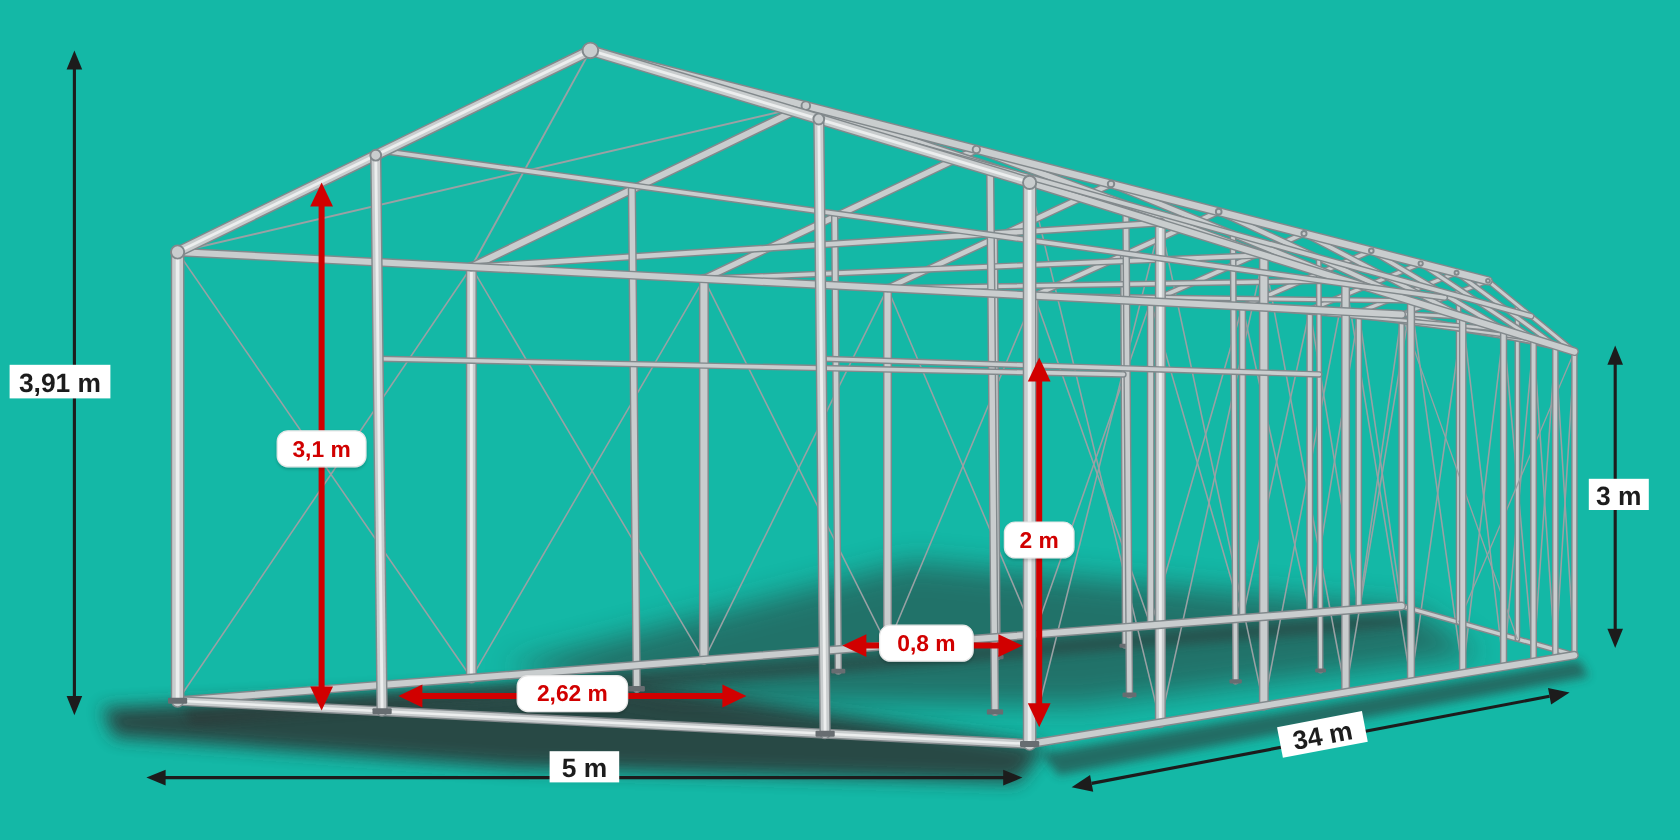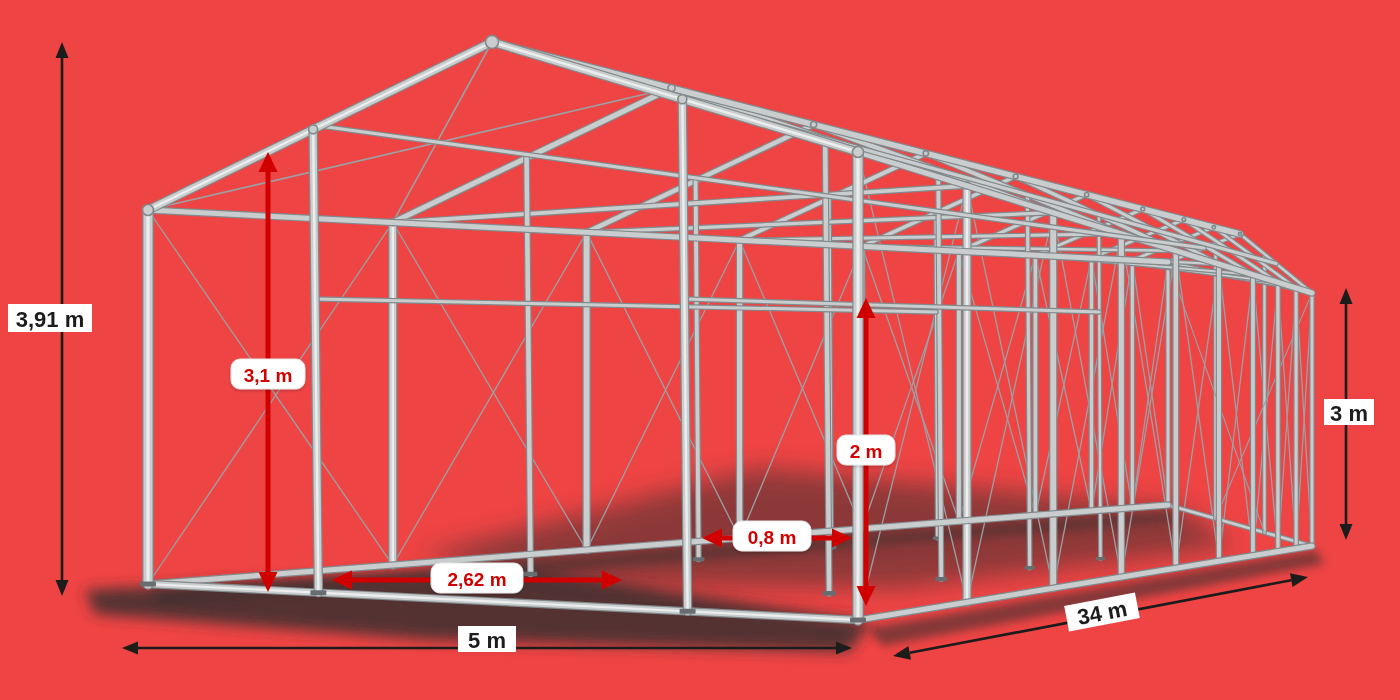--- a/index.html
+++ b/index.html
@@ -1,16 +1,16 @@
 <!DOCTYPE html>
 <html style="--accent-red: #d10000; --dimension-black: #1c1c1c; --metal: #c9cdce; --metal-dark: #82898c; --metal-light: #eceeee; --cable: #9aa1a4; --shadow: #2e2e2e; --label-bg: #ffffff;"><head>
 <meta charset="utf-8">
 <style>
   html,body{margin:0;padding:0;background:#ffffff;}
-  .stage{position:relative;width:1400px;height:700px;background:#ef4444;overflow:hidden;
+  .stage{position:relative;width:1400px;height:700px;background:#14b8a6;overflow:hidden;
          font-family:"Liberation Sans",sans-serif;}
   svg{display:block;}
   .blk-shaft{stroke:var(--dimension-black,#1c1c1c);stroke-width:2.6;fill:none;}
   .blk-head{fill:var(--dimension-black,#1c1c1c);}
   .blk-label{font-family:"Liberation Sans",sans-serif;font-weight:700;font-size:22px;
              fill:var(--dimension-black,#1c1c1c);text-anchor:middle;dominant-baseline:central;}
   .red-shaft{stroke:var(--accent-red,#d10000);stroke-width:5;fill:none;}
   .red-head{fill:var(--accent-red,#d10000);}
   .red-label{font-family:"Liberation Sans",sans-serif;font-weight:700;font-size:19px;
              fill:var(--accent-red,#d10000);text-anchor:middle;dominant-baseline:central;}

